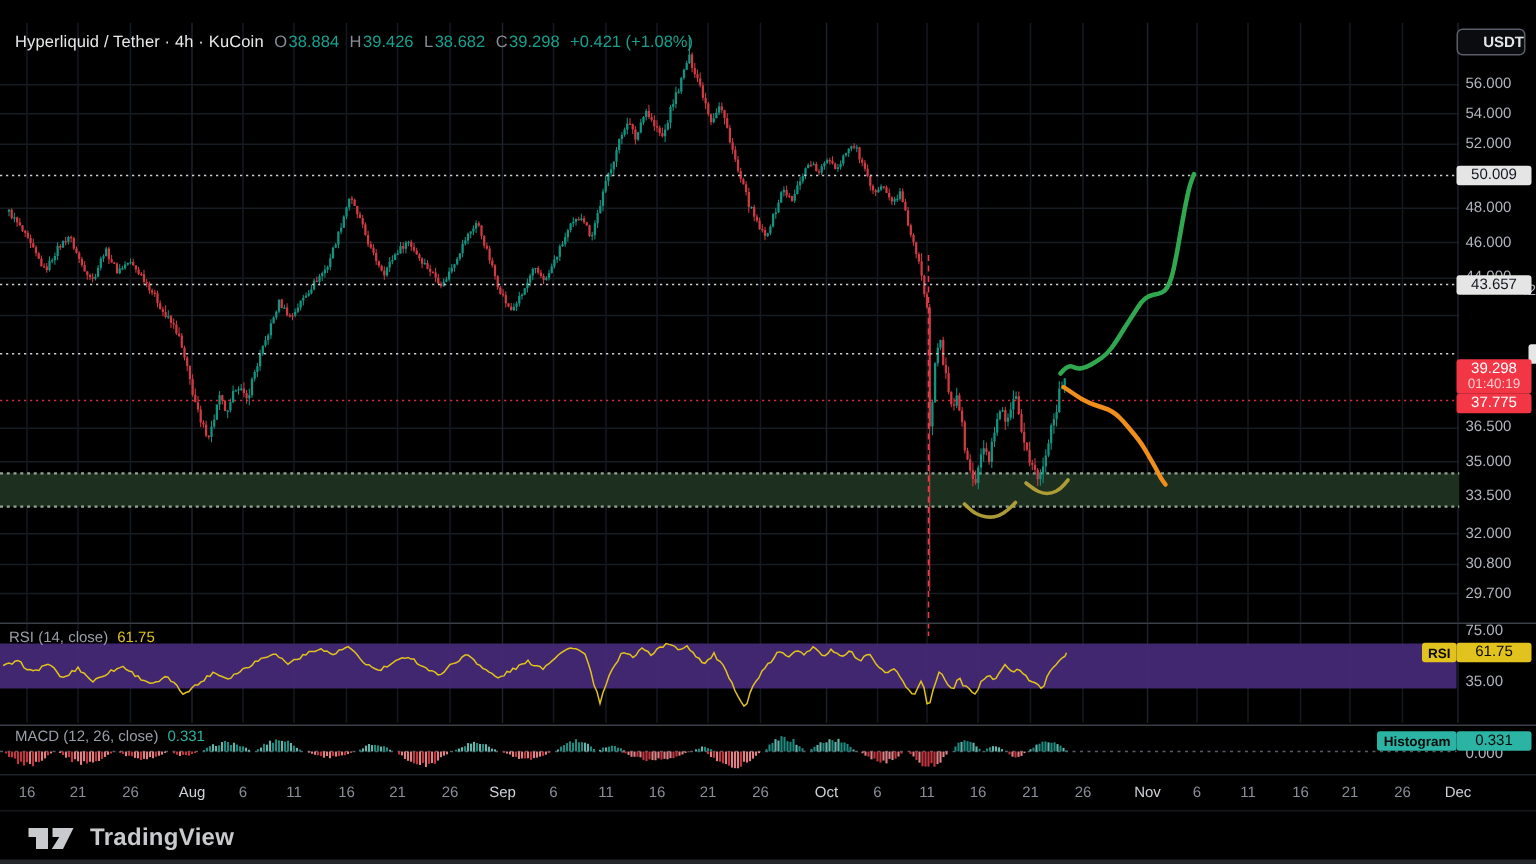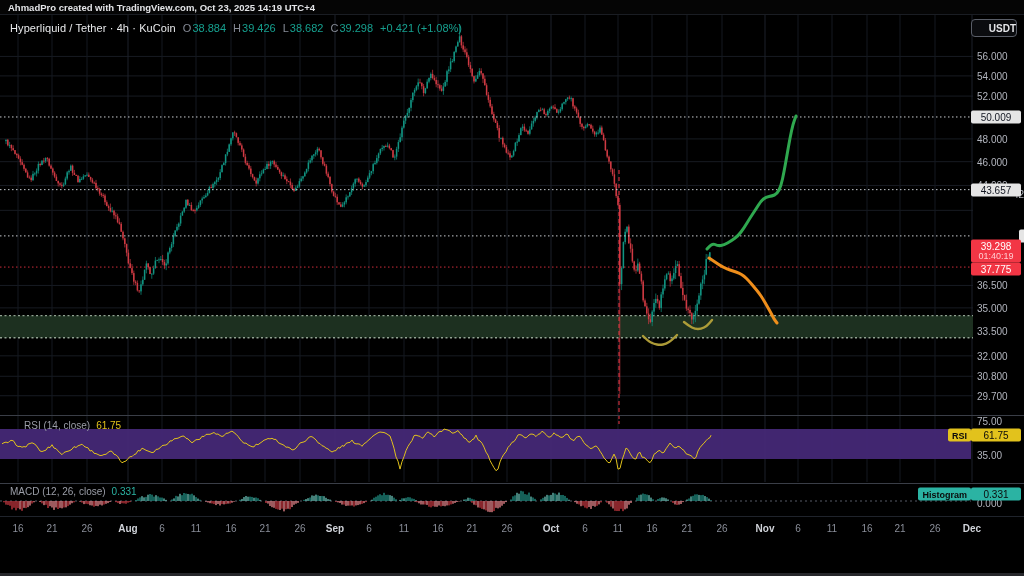--- a/index.html
+++ b/index.html
@@ -31,34 +31,31 @@
         color:#e4e5e8;font-size:10px;font-weight:700;text-align:right;line-height:18px;box-sizing:border-box;z-index:40;cursor:pointer;}
   
   .indhead{display:flex;gap:6px;align-items:center;font-size:10px;z-index:30;}
   .indhead .nm{color:#9b9ea8;}
   
   .tag{position:absolute;transform:translateY(-50%);font-size:9px;font-weight:700;color:#0b0b0b;
        border-radius:2px;padding:1.5px 4px;z-index:24;white-space:nowrap;}
   
   #taxis{left:0;top:516px;width:1024px;height:23px;border-top:1px solid #1f232b;z-index:10;}
   .tlab{position:absolute;top:6px;transform:translateX(-50%);font-size:10px;color:#8a8e99;}
-  .tlab.major{color:#cfd2d8;font-weight:700;}
+  .tlab.major{color:#cfd2d8;font-weight:400;}
   
   #footer{left:0;top:540px;width:1024px;height:36px;background:#000;border-top:1px solid #14161b;display:flex;align-items:center;z-index:10;}
   #brand{color:#c9cacd;font-size:16px;font-weight:700;letter-spacing:.2px;margin-left:44px;}
   #bottomline{left:0;top:573px;width:1024px;height:3px;background:#26272b;z-index:11;}
 </style>
 </head>
 <body>
 
 <div id="stage">
 
-  <div class="abs" id="topbar">
-    <span>AhmadPro created with TradingView.com, Oct 23, 2025 14:19 UTC+4</span>
-  </div>
 
   <svg class="abs" id="priceSvg" style="left:0;top:15px;" width="973" height="400">
       <line x1="0" y1="41.436845456694755" x2="973" y2="41.436845456694755" stroke="#171b22" stroke-width="1"></line>
       <line x1="0" y1="60.89353508811291" x2="973" y2="60.89353508811291" stroke="#171b22" stroke-width="1"></line>
       <line x1="0" y1="81.08461055893622" x2="973" y2="81.08461055893622" stroke="#171b22" stroke-width="1"></line>
       <line x1="0" y1="123.90745916427841" x2="973" y2="123.90745916427841" stroke="#171b22" stroke-width="1"></line>
       <line x1="0" y1="146.6768528783341" x2="973" y2="146.6768528783341" stroke="#171b22" stroke-width="1"></line>
       <line x1="0" y1="170.45854585373036" x2="973" y2="170.45854585373036" stroke="#171b22" stroke-width="1"></line>
       <line x1="0" y1="195.3467542183978" x2="973" y2="195.3467542183978" stroke="#171b22" stroke-width="1"></line>
       <line x1="0" y1="270.4379405851814" x2="973" y2="270.4379405851814" stroke="#171b22" stroke-width="1"></line>
@@ -944,21 +941,21 @@
       <line x1="798" y1="0" x2="798" y2="66" stroke="#141820" stroke-width="1"></line>
       <line x1="832" y1="0" x2="832" y2="66" stroke="#141820" stroke-width="1"></line>
       <line x1="867" y1="0" x2="867" y2="66" stroke="#141820" stroke-width="1"></line>
       <line x1="900" y1="0" x2="900" y2="66" stroke="#141820" stroke-width="1"></line>
       <line x1="935" y1="0" x2="935" y2="66" stroke="#141820" stroke-width="1"></line>
       <line x1="972" y1="0" x2="972" y2="66" stroke="#1c212b" stroke-width="1"></line>
       <rect x="0" y="13" width="971" height="30" fill="#46297a" opacity="0.92"></rect>
       <line x1="619" y1="0" x2="619" y2="9" stroke="#f23645" stroke-width="1" stroke-dasharray="3,2"></line>
       <polyline points="2,27.8 4,26.7 6,26.1 8,26.8 10,24.8 12,24.3 14,25.4 16,29.2 18,30.5 20,30.3 22,31.2 24,30.6 26,31.0 28,28.1 30,27.5 32,26.8 34,27.7 36,29.2 38,32.0 40,35.0 42,35.5 44,34.8 46,34.1 48,31.1 50,31.6 52,28.7 54,32.1 56,32.6 58,34.9 60,36.9 62,38.7 64,36.5 66,35.7 68,35.2 70,34.5 72,33.2 74,30.6 76,31.5 78,29.8 80,29.1 82,28.2 84,30.2 86,31.3 88,31.8 90,35.0 92,34.5 94,37.3 96,37.6 98,38.5 100,39.5 102,39.4 104,38.5 106,38.3 108,36.5 110,35.1 112,35.4 114,38.3 116,38.9 118,40.9 120,44.5 122,46.8 124,45.7 126,45.0 128,42.5 130,40.7 132,40.6 134,38.6 136,37.9 138,34.5 140,35.0 142,32.2 144,33.1 146,34.3 148,35.0 150,35.8 152,36.6 154,36.1 156,33.4 158,33.2 160,31.9 162,29.7 164,29.2 166,29.0 168,27.6 170,24.9 172,24.9 174,22.9 176,22.5 178,22.2 180,21.1 182,20.2 184,20.1 186,22.3 188,22.9 190,25.0 192,26.8 194,25.3 196,23.7 198,23.6 200,23.2 202,20.3 204,20.6 206,18.4 208,18.3 210,18.3 212,17.4 214,16.5 216,18.2 218,18.0 220,19.5 222,20.5 224,19.7 226,17.3 228,17.2 230,16.0 232,15.1 234,16.6 236,18.2 238,20.3 240,23.1 242,25.5 244,27.2 246,27.1 248,28.8 250,29.8 252,30.7 254,30.9 256,28.2 258,28.7 260,27.2 262,25.8 264,24.2 266,23.5 268,22.5 270,22.9 272,22.3 274,23.4 276,23.4 278,26.4 280,27.6 282,28.3 284,29.3 286,31.2 288,31.1 290,32.1 292,33.9 294,33.6 296,32.1 298,29.5 300,27.0 302,26.4 304,25.9 306,24.8 308,22.1 310,20.7 312,20.7 314,22.2 316,23.9 318,26.8 320,27.6 322,29.7 324,30.4 326,32.1 328,32.9 330,34.7 332,36.0 334,34.9 336,34.6 338,31.6 340,32.1 342,29.5 344,30.3 346,27.4 348,26.7 350,26.4 352,24.1 354,27.1 356,27.9 358,27.8 360,28.3 362,30.3 364,27.7 366,26.5 368,24.6 370,22.9 372,20.8 374,19.3 376,18.0 378,16.8 380,16.0 382,16.3 384,16.5 386,17.4 388,18.7 390,20.0 392,25.7 394,32.2 396,40.9 398,45.2 400,53.1 402,45.7 404,40.6 406,34.6 408,30.4 410,27.3 412,24.6 414,19.7 416,19.2 418,19.9 420,20.3 422,22.3 424,20.9 426,17.6 428,15.9 430,17.5 432,18.3 434,20.9 436,19.4 438,16.5 440,15.4 442,15.5 444,13.0 446,13.6 448,14.1 450,15.0 452,17.1 454,16.9 456,15.9 458,14.5 460,17.5 462,18.9 464,22.0 466,22.8 468,25.7 470,26.2 472,23.8 474,22.8 476,19.1 478,23.8 480,24.9 482,27.2 484,31.1 486,36.1 488,39.1 490,44.5 492,48.2 494,51.7 496,54.7 498,53.1 500,45.9 502,41.3 504,38.1 506,35.8 508,31.3 510,29.3 512,26.3 514,25.6 516,22.7 518,18.9 520,18.6 522,19.3 524,21.1 526,21.9 528,19.9 530,18.3 532,18.0 534,18.7 536,20.6 538,18.4 540,17.8 542,15.2 544,16.6 546,18.5 548,20.8 550,21.1 552,19.6 554,16.8 556,18.9 558,19.4 560,21.0 562,21.4 564,20.3 566,18.1 568,18.6 570,22.3 572,23.6 574,24.6 576,21.6 578,20.5 580,20.4 582,23.4 584,26.7 586,29.0 588,30.2 590,32.4 592,32.3 594,30.8 596,29.9 598,31.8 600,35.2 602,38.2 604,42.0 606,44.0 608,46.5 610,46.6 612,42.2 614,38.1 616,42.4 618,53.1 620,52.4 622,44.2 624,38.4 626,32.1 628,33.5 630,37.2 632,40.7 634,42.6 636,43.0 638,37.5 640,36.3 642,41.2 644,41.3 646,43.0 648,45.4 650,46.7 652,43.8 654,38.3 656,37.0 658,35.0 660,34.5 662,36.9 664,36.3 666,32.8 668,30.0 670,27.0 672,29.3 674,31.2 676,31.9 678,30.2 680,31.0 682,33.1 684,34.4 686,37.7 688,38.5 690,39.2 692,40.4 694,42.8 696,41.4 698,35.0 700,31.6 702,29.1 704,27.2 706,24.7 708,22.7 710,21.5 711,19.2" fill="none" stroke="#e2c21c" stroke-width="1"></polyline>
     </svg>
-  <div class="abs indhead" style="left:24px;top:420px;">
+  <div class="abs indhead" style="left:6px;top:420px;">
     <span class="nm">RSI (14, close)</span>
     <span style="color:#e2c21c;">61.75</span>
   </div>
 
   <div class="abs sep" style="top:483px;"></div>
 
   <svg class="abs" id="macdSvg" style="left:0;top:484px;" width="973" height="31">
       <line x1="0" y1="17" x2="971" y2="17" stroke="#565b66" stroke-width="1" stroke-dasharray="2,3"></line>
       <rect x="3.3" y="17" width="1.4" height="1.3301020939050168" fill="#c0363e"></rect>
       <rect x="5.3" y="17" width="1.4" height="3.6532090168425064" fill="#c0363e"></rect>
@@ -1339,17 +1336,24 @@
       <div class="tlab" style="left: 722px;">26</div>
       <div class="tlab major" style="left: 765px;">Nov</div>
       <div class="tlab" style="left: 798px;">6</div>
       <div class="tlab" style="left: 832px;">11</div>
       <div class="tlab" style="left: 867px;">16</div>
       <div class="tlab" style="left: 900px;">21</div>
       <div class="tlab" style="left: 935px;">26</div>
       <div class="tlab major" style="left: 972px;">Dec</div>
     </div>
 
+  <div class="abs" id="footer">
+    <svg width="34" height="18" style="margin-left:18px;">
+      <polygon points="1,2 14,2 14,16 6,16 6,8 1,8" fill="#c9cacd"></polygon>
+      <polygon points="17,2 31,2 24,16 16.5,16 21.5,8 17,8" fill="#c9cacd"></polygon>
+    </svg>
+    <span id="brand" style="margin-left:8px;">TradingView</span>
+  </div>
   <div class="abs" id="bottomline"></div>
 
 <div class="abs tag" style="background: rgb(226, 194, 28); top: 435.188px; right: 53px;">RSI</div>
     <div class="abs tag" style="background: rgb(43, 179, 163); top: 494px; right: 53px;">Histogram</div>
   </div>
 
 </body></html>

